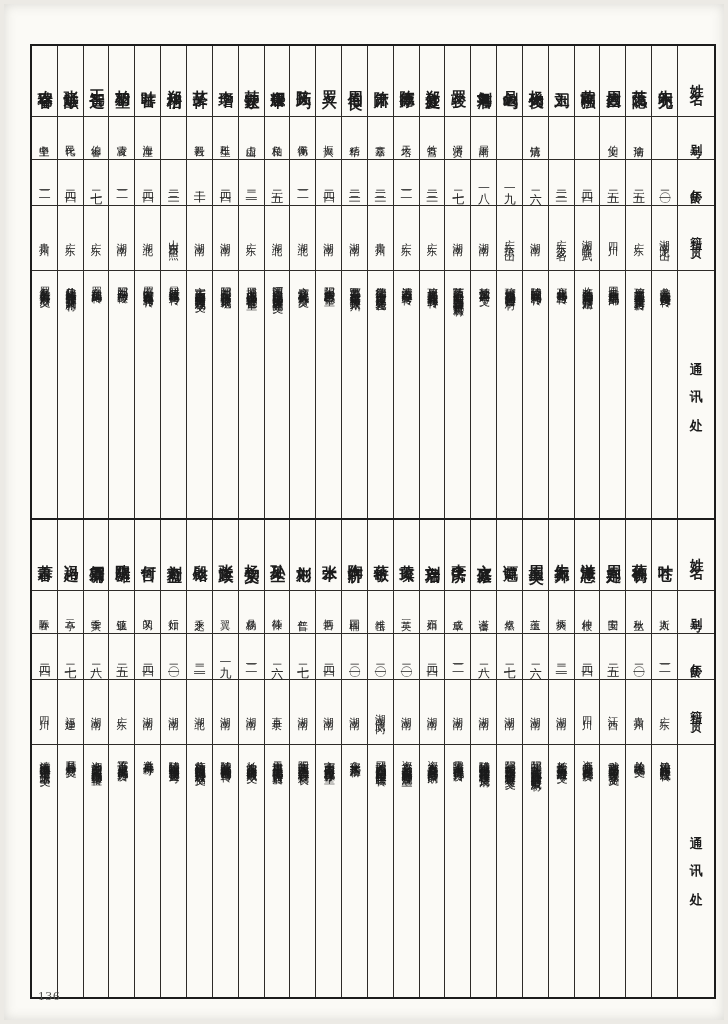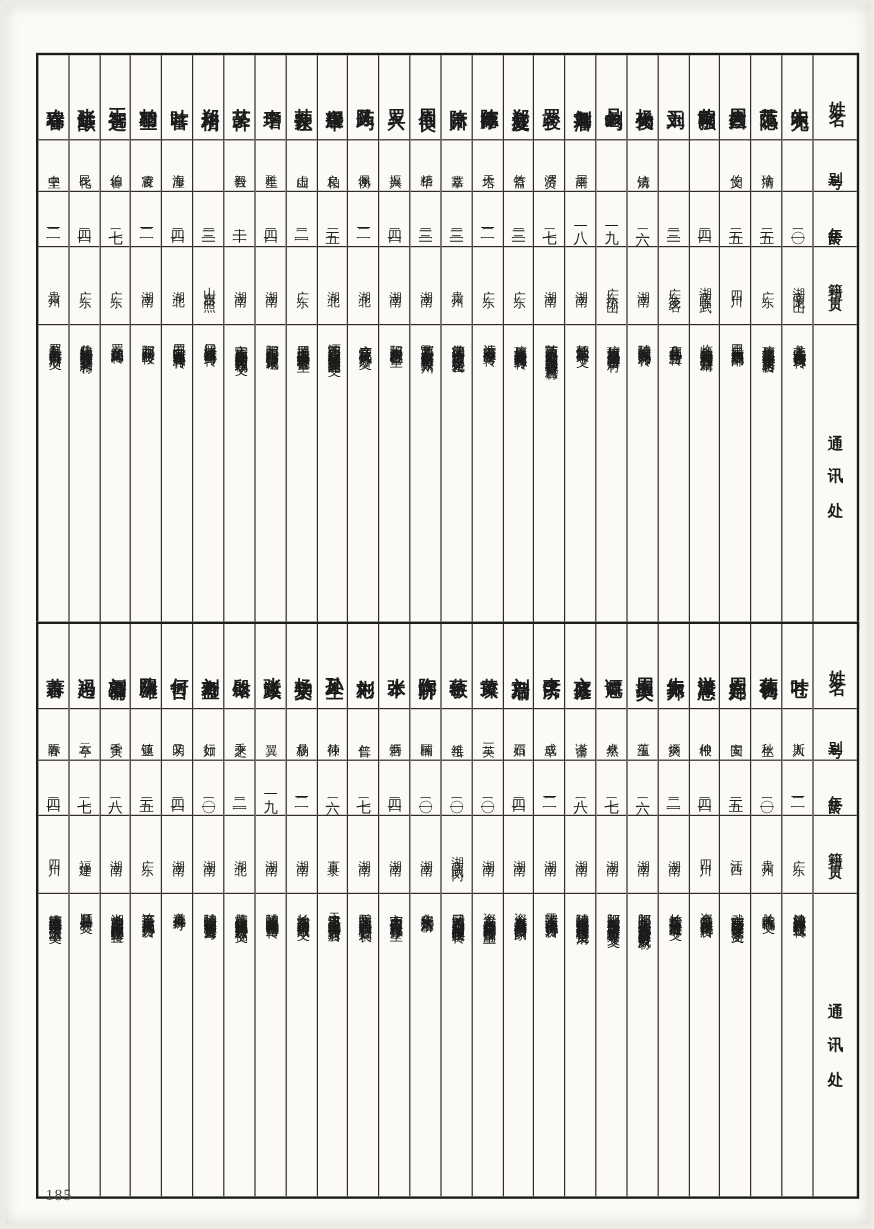--- a/index.html
+++ b/index.html
@@ -944,14 +944,14 @@
           <span class="vt">二四</span>
         </div>
         <div class="cell c-native">
           <span class="vt">四川</span>
         </div>
         <div class="cell c-addr">
           <span class="vt">潼南德胜街萧治平转交头上山下交</span>
         </div>
       </div>
     </div>
-  <div class="page-number">185</div>
+  <div class="page-number">136</div>
 </div>
 
 </body></html>

